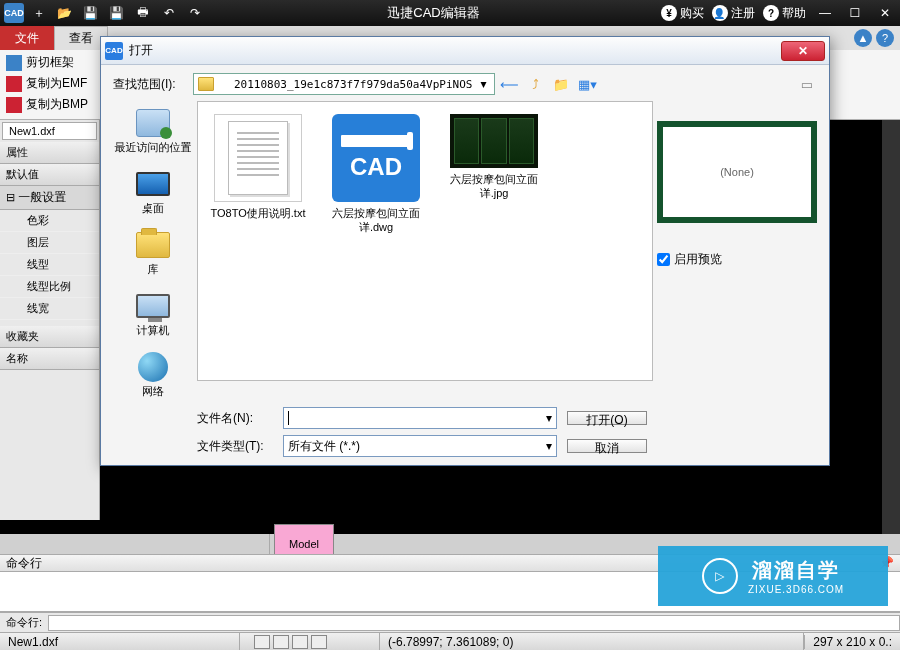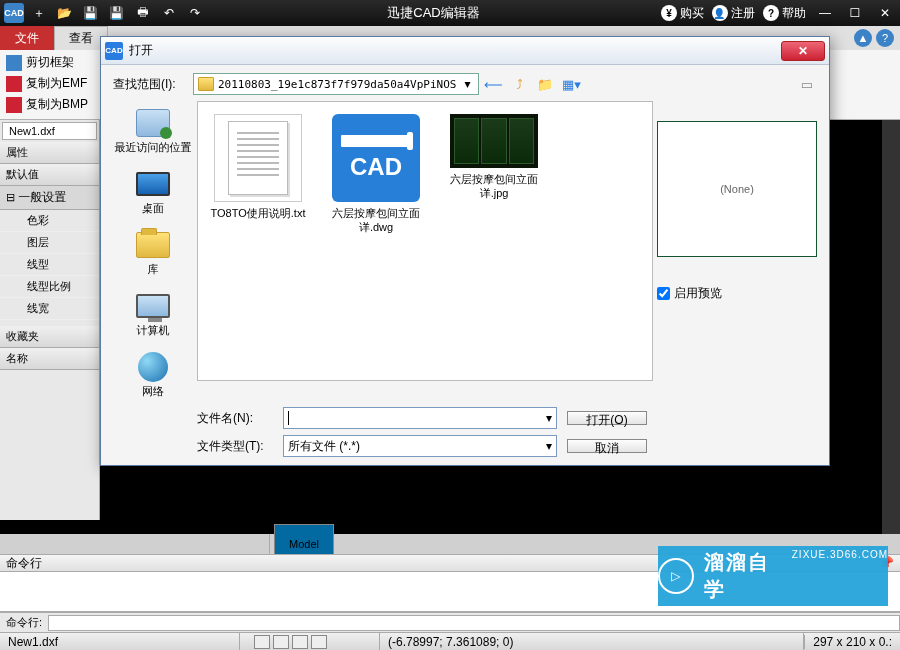--- a/index.html
+++ b/index.html
@@ -35,74 +35,74 @@
 .lp-row { padding:3px 14px; font-size:11px; border-bottom:1px solid #eee; }
 .lp-row.me { padding-left:27px; }
 
 
 .canvas-area { position:absolute; left:100px; right:0; top:120px; bottom:116px; background:#000; }
 .right-scroll { position:absolute; right:0; top:120px; width:18px; bottom:116px; background:#333; }
 
 
 .model-row { position:absolute; left:0; right:0; bottom:96px; height:20px; background:#d0d0d0; display:flex; align-items:center; }
 .model-pad { width:270px; height:100%; background:#d0d0d0; border-right:1px solid #aaa; }
-.model-tab { background:#0369a1; border:1px solid #888; padding:13px 14px; font-size:11px; margin-left:4px; cursor:pointer; }
+.model-tab { background:#f9a8d4; border:1px solid #888; padding:13px 14px; font-size:11px; margin-left:4px; cursor:pointer; }
 
 
 .cmd-head { position:absolute; left:0; right:0; bottom:78px; height:18px; background:linear-gradient(#f5f5f5,#e0e0e0); border-top:1px solid #aaa; border-bottom:1px solid #aaa; display:flex; align-items:center; padding:0 6px; font-size:11px; }
 .cmd-pin { position:absolute; right:6px; }
 .cmd-body { position:absolute; left:0; right:0; bottom:38px; height:40px; background:#fff; border-bottom:1px solid #aaa; }
 .cmd-input-row { position:absolute; left:0; right:0; bottom:18px; height:20px; background:#e8e8e8; display:flex; align-items:center; border-top:1px solid #aaa; }
 .cmd-label { padding:0 6px; font-size:11px; }
 .cmd-input { flex:1; height:16px; background:#fff; border:1px solid #aaa; }
 
 
 .statusbar { position:absolute; left:0; right:0; bottom:0; height:18px; background:linear-gradient(#f0f0f0,#d8d8d8); display:flex; align-items:center; font-size:11px; border-top:1px solid #aaa; }
 .sb-cell { padding:0 8px; border-right:1px solid #aaa; height:100%; display:flex; align-items:center; }
 .sb-icons { display:flex; gap:3px; padding:0 6px; }
 .sb-icon { width:16px;height:14px;border:1px solid #888;background:#eee; }
 .sb-right { margin-left:auto; padding:0 8px; border-left:1px solid #aaa; }
 
 
 .watermark { position:absolute; right:12px; bottom:44px; width:230px; height:60px; background:#26a4da; color:#fff; display:flex; align-items:center; justify-content:center; gap:10px; opacity:0.95; }
 .wm-icon { width:36px;height:36px;border:2px solid #fff;border-radius:50%;display:flex;align-items:center;justify-content:center; }
-.wm-text { display:flex; flex-direction:row; }
+.wm-text { display:flex; flex-direction:column;align-items:center; }
 .wm-text .big { font-size:20px; font-weight:bold; letter-spacing:2px; }
 .wm-text .small { font-size:10px; letter-spacing:1px; }
 
 
 .dialog { position:absolute; left:100px; top:36px; width:730px; height:430px; background:#f4f4f4; border:1px solid #5a7aa3; box-shadow:2px 3px 14px rgba(0,0,0,.4); }
 .dlg-title { height:28px; background:linear-gradient(#fdfdfd,#e0e8f2); display:flex; align-items:center; padding:0 4px; border-bottom:1px solid #b8c4d4; }
 .dlg-cad { width:18px;height:18px;background:#2a7de0;border-radius:2px;color:#fff;font-size:8px;font-weight:bold;display:flex;align-items:center;justify-content:center;margin-right:6px; }
 .dlg-ttl { font-size:12px; }
 .dlg-close { margin-left:auto; width:44px;height:20px;background:linear-gradient(#e67,#c23);border:1px solid #a22;border-radius:3px;color:#fff;display:flex;align-items:center;justify-content:center;cursor:pointer;font-size:12px;font-weight:bold; }
 
 .dlg-body { padding:8px 12px; display:flex; flex-direction:column; height:calc(100% - 28px); }
 .dlg-row { display:flex; align-items:center; gap:4px; margin-bottom:6px; }
 .dlg-lbl { width:76px; text-align:left; font-size:12px; }
 .dlg-path { flex:0 0 260px; height:22px; border:1px solid #7a9; background:#fff; display:flex; align-items:center; padding:0 4px; gap:4px; }
 .dlg-path-icon { width:16px;height:14px;background:linear-gradient(#ffe27a,#e0b840);border:1px solid #c9a030;border-radius:1px; }
-.dlg-path-text { font-family:monospace; font-size:11px; flex:1; overflow:hidden; white-space:nowrap; }
+.dlg-path-text { font-family:monospace; font-size:11px; flex:1; overflow:hidden; white-space:nowrap;margin-left:16px; }
 .dlg-path-dd { width:14px;text-align:center;cursor:pointer; }
 .dlg-tb-icons { display:flex; gap:6px; }
 .dlg-tb-i { width:20px;height:20px;display:flex;align-items:center;justify-content:center;cursor:pointer;font-size:13px; }
 
 .dlg-mid { flex:1; display:flex; gap:4px; min-height:0; }
 .dlg-places { width:80px; display:flex; flex-direction:column; align-items:center; gap:8px; padding:4px 0; }
 .place { display:flex; flex-direction:column; align-items:center; gap:2px; cursor:pointer; width:100%; padding:3px 0; }
 .place-icon { width:34px;height:30px; display:flex;align-items:center;justify-content:center; }
 .place-label { font-size:11px; text-align:right; }
 
 .dlg-files { flex:1; background:#fff; border:1px solid #bbb; display:flex; gap:18px; padding:12px 10px; align-items:flex-start; }
 .file-item { width:100px; display:flex; flex-direction:column; align-items:center; gap:4px; cursor:pointer; }
 .file-thumb { width:88px; height:88px; background:#fff; border:1px solid #ccc; display:flex;align-items:center;justify-content:center; }
 .file-name { font-size:11px; text-align:center; line-height:1.3; word-break:break-all; }
 
 .dlg-preview { width:160px; display:flex; flex-direction:column; gap:8px; }
-.prev-box { height:136px; border:1px solid #14532d; background:#fff; display:flex;align-items:center;justify-content:center;font-size:11px;color:#666; margin-top:20px; }
+.prev-box { height:102px; border:6px solid #14532d; background:#fff; display:flex;align-items:center;justify-content:center;font-size:11px;color:#666; margin-top:20px; }
 .prev-chk { display:flex; align-items:center; gap:4px; font-size:12px; margin-top:20px; }
 .prev-chk input { width:13px;height:13px; }
 
 .dlg-bottom { display:flex; flex-direction:column; gap:6px; margin-top:26px; margin-left:84px; margin-right:170px; }
 .dlg-brow { display:flex; align-items:center; gap:10px; }
 .dlg-blbl { width:76px; font-size:12px; }
 .dlg-binput { flex:1; height:22px; border:1px solid #7a9ac0; background:#fff; padding:0 4px; display:flex; align-items:center; }
 .dlg-binput .dd { margin-left:auto; cursor:pointer; }
 .dlg-bbtn { width:80px; height:14px; border:1px solid #888; background:linear-gradient(#fdfdfd,#e4e4e4); cursor:pointer; font-size:12px; }
 

